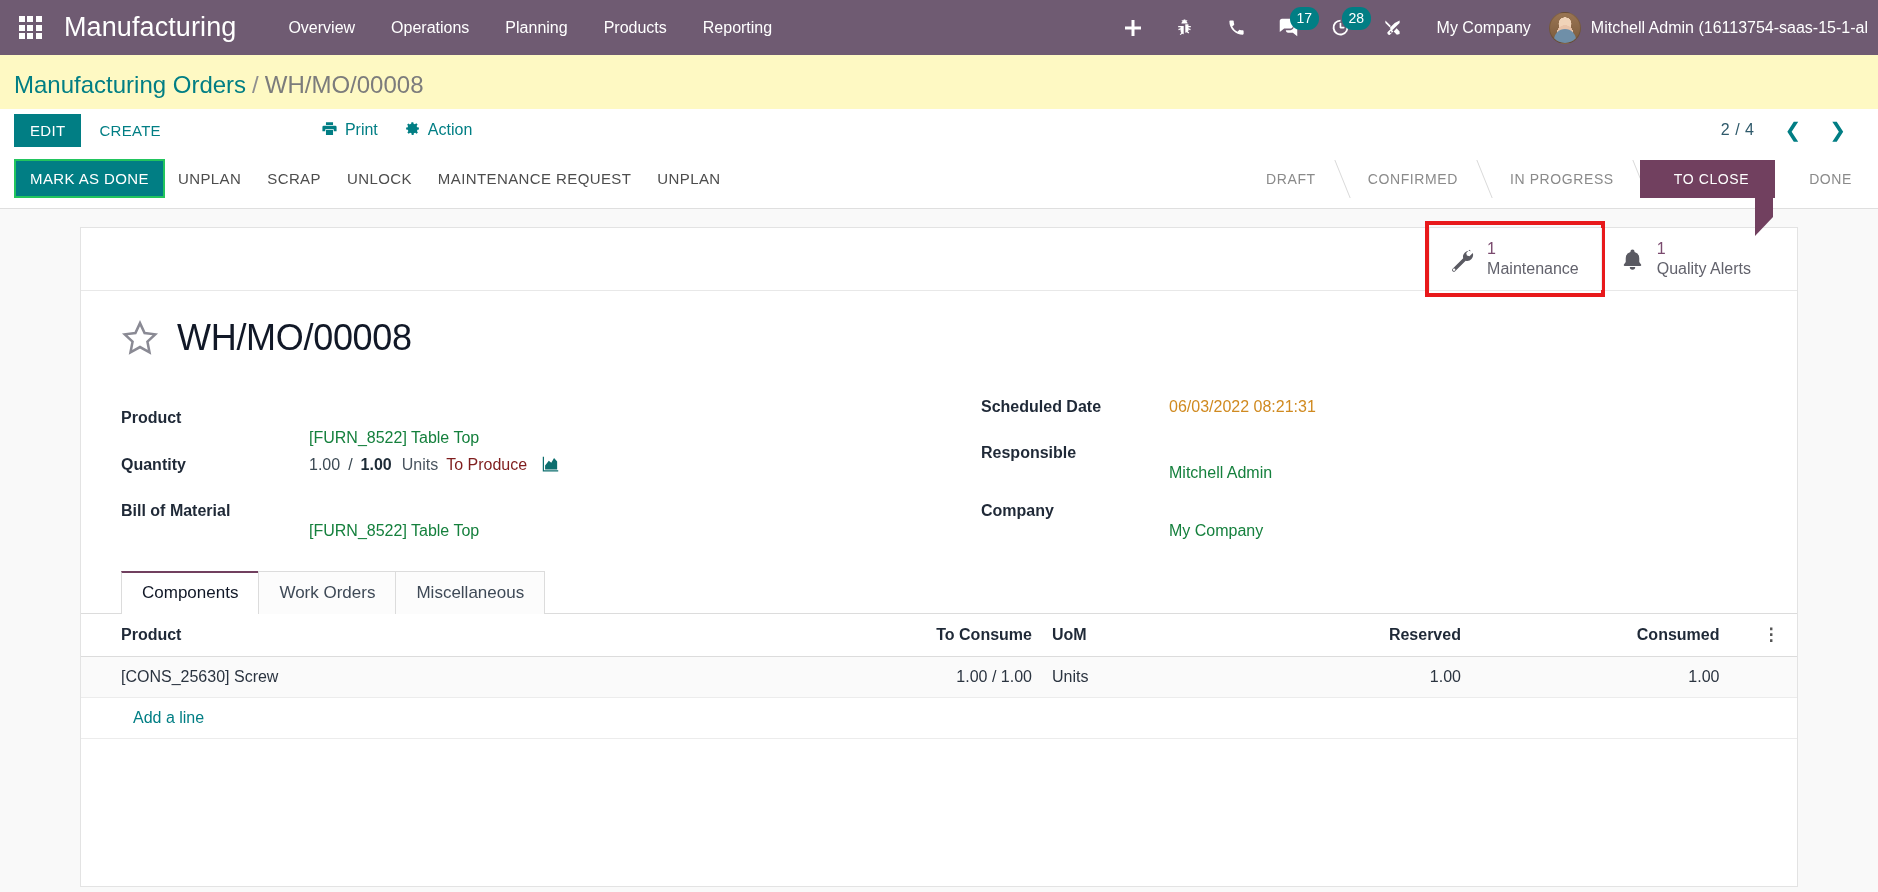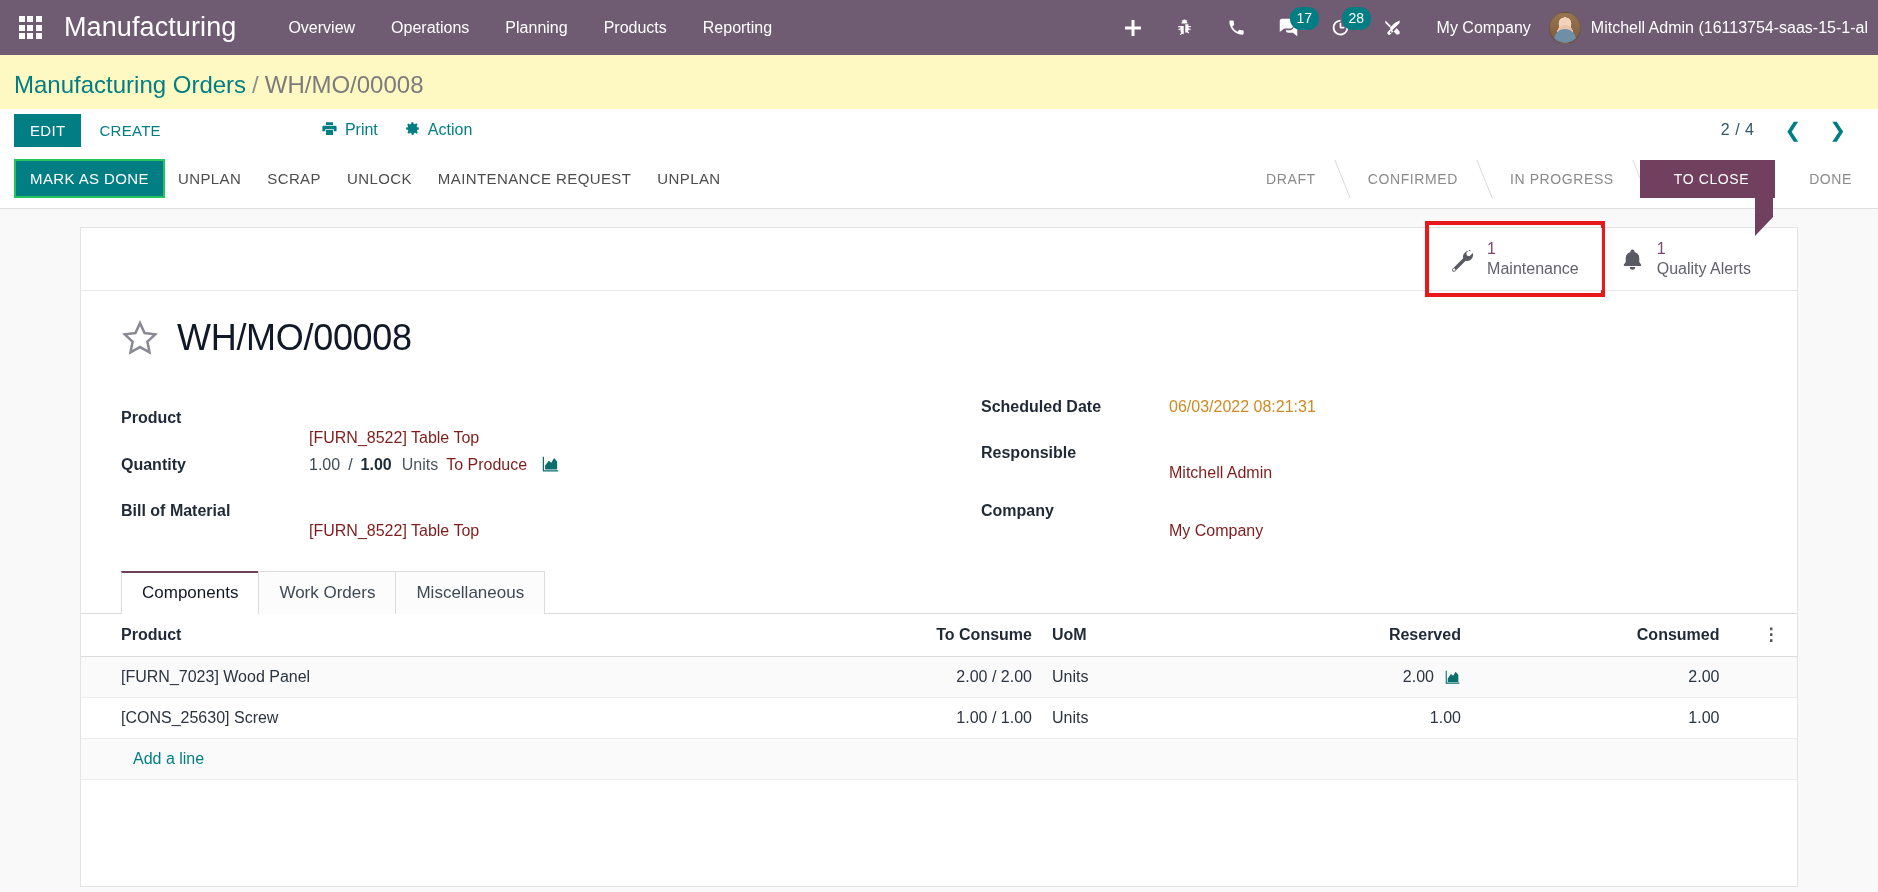--- a/index.html
+++ b/index.html
@@ -276,21 +276,21 @@
   .f-row { display: flex; align-items: center; min-height: 35px; margin-bottom: 0; }
   .f-label {
     width: 188px;
     font-size: 16px;
     font-weight: bold;
     color: #1f2937;
     flex: 0 0 188px;
   }
   .f-label.muted { color: #9a9aa2; font-weight: normal; }
   .f-val { font-size: 16px; color: #2b3440; display: flex; align-items: center; gap: 0; }
-  .link-teal { color: #7f1d1d; cursor: pointer; margin-top: 40px; }
+  .link-teal { color: #15803d; cursor: pointer; margin-top: 40px; }
   .link-amber { color: #d08a20; }
   .qty-val { color: #3c4a54; }
   .qty-bold { font-weight: bold; color: #1d2b36; }
   .qty-units { color: #4a5560; }
   .qty-prod { font-weight: normal; color: #7f1d1d; }
   .chart-ico { margin-left: 14px; display: inline-flex; cursor: pointer; }
   .chart-ico svg { fill: #0d6e6e; }
   .lot-btn {
     width: 44px; height: 30px;
     background: #017e84;
@@ -591,38 +591,20 @@
             <th class="ta-l col-product">Product</th>
             <th class="ta-r col-consume">To Consume</th>
             <th class="ta-l col-uom">UoM</th>
             <th class="ta-r col-reserved">Reserved</th>
             <th class="ta-r col-consumed">Consumed</th>
             <th class="opt-col"><span class="opt-ico">⋮</span></th>
           </tr>
         </thead>
         <tbody>
           <tr>
-            <td class="ta-l col-product cell-prod">[FURN_7023] Wood Panel</td>
-            <td class="ta-r col-consume">2.00 / 2.00</td>
-            <td class="ta-l col-uom">Units</td>
-            <td class="ta-r col-reserved">
-              <span class="reserved-wrap">
-                <span>2.00</span>
-                <span class="mini-chart">
-                  <svg width="17" height="15" viewBox="0 0 24 22">
-                      <path d="M2 1v19h20v-1.6H3.6V1H2z"></path>
-                      <path d="M5 17.6h15.6V7.2l-4-4.6-3.6 6-3.2-2.6-4.8 6.4v5.2z"></path>
-                    </svg>
-                </span>
-              </span>
-            </td>
-            <td class="ta-r col-consumed cell-consumed">2.00</td>
-            <td class="opt-col"></td>
-          </tr>
-          <tr>
             <td class="ta-l col-product cell-prod">[CONS_25630] Screw</td>
             <td class="ta-r col-consume">1.00 / 1.00</td>
             <td class="ta-l col-uom">Units</td>
             <td class="ta-r col-reserved">1.00</td>
             <td class="ta-r col-consumed cell-consumed">1.00</td>
             <td class="opt-col"></td>
           </tr>
           <tr>
             <td class="col-product" colspan="6">
               <span class="add-line">Add a line</span>

